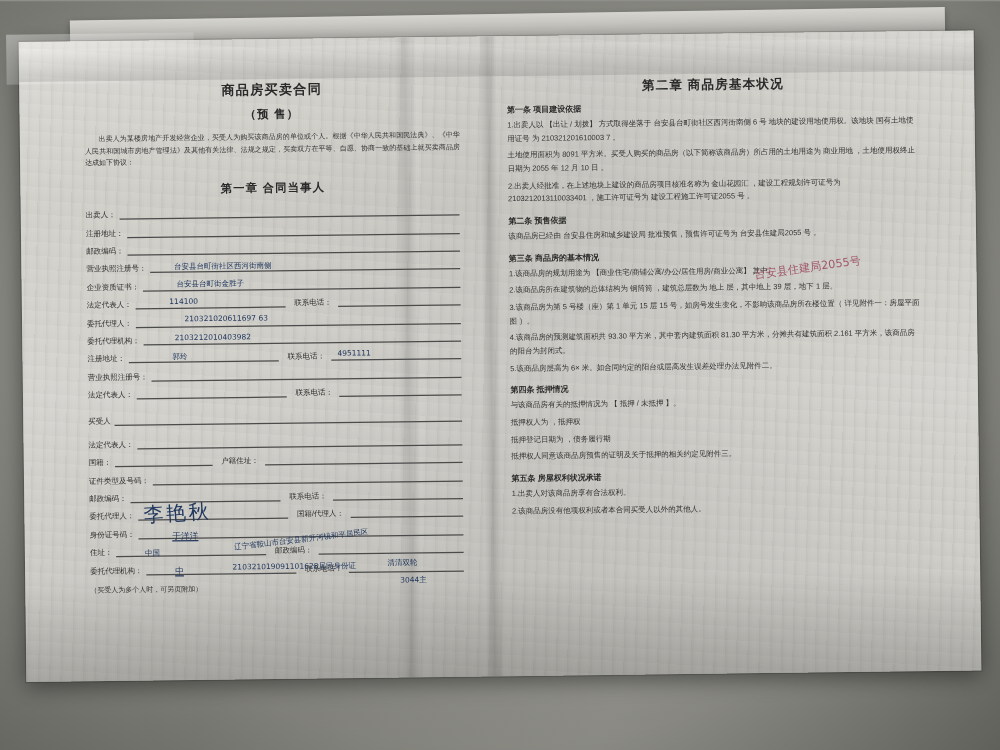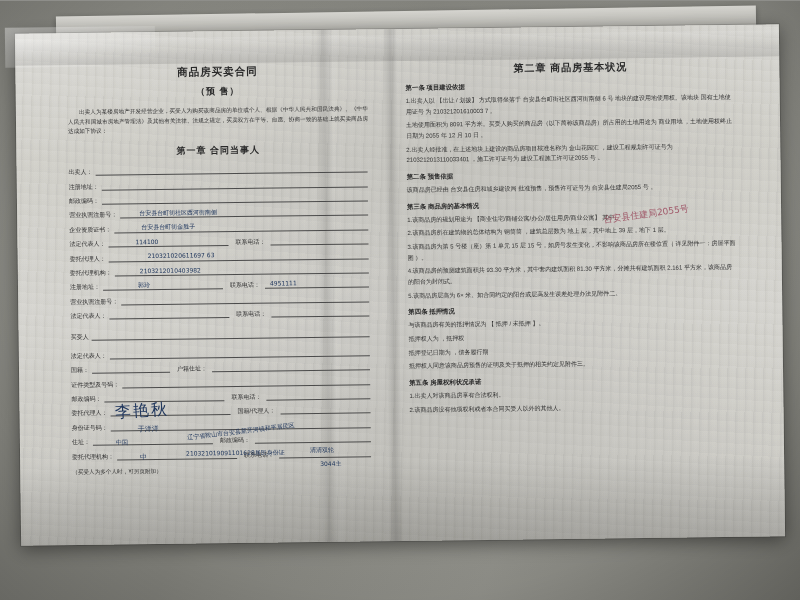--- a/index.html
+++ b/index.html
@@ -75,21 +75,21 @@
   
   .hw{
     position:absolute;
     font-family:"DejaVu Sans",sans-serif;
     color:#1d2b48;
     white-space:nowrap;
     transform-origin:left bottom;
   }
   .hw.blue{color:#23395e;}
   .hw.s6{font-size:6px;}
-  .hw.s7{font-size:7px;}
+  .hw.s7{font-size:7px;text-decoration:underline;}
   .hw.big{font-size:16px;letter-spacing:2px;}
   .hw.tilt{transform:rotate(-3deg);}
   .hw.tilt2{transform:rotate(-6deg);}
   .stamp{
     position:absolute;color:#8e2b44;opacity:.72;font-size:9px;
     transform:rotate(-7deg);white-space:nowrap;font-family:"DejaVu Sans",sans-serif;
   }
   .note{font-size:5.6px;color:#343434;margin-top:6px;}
 </style>
 </head>

